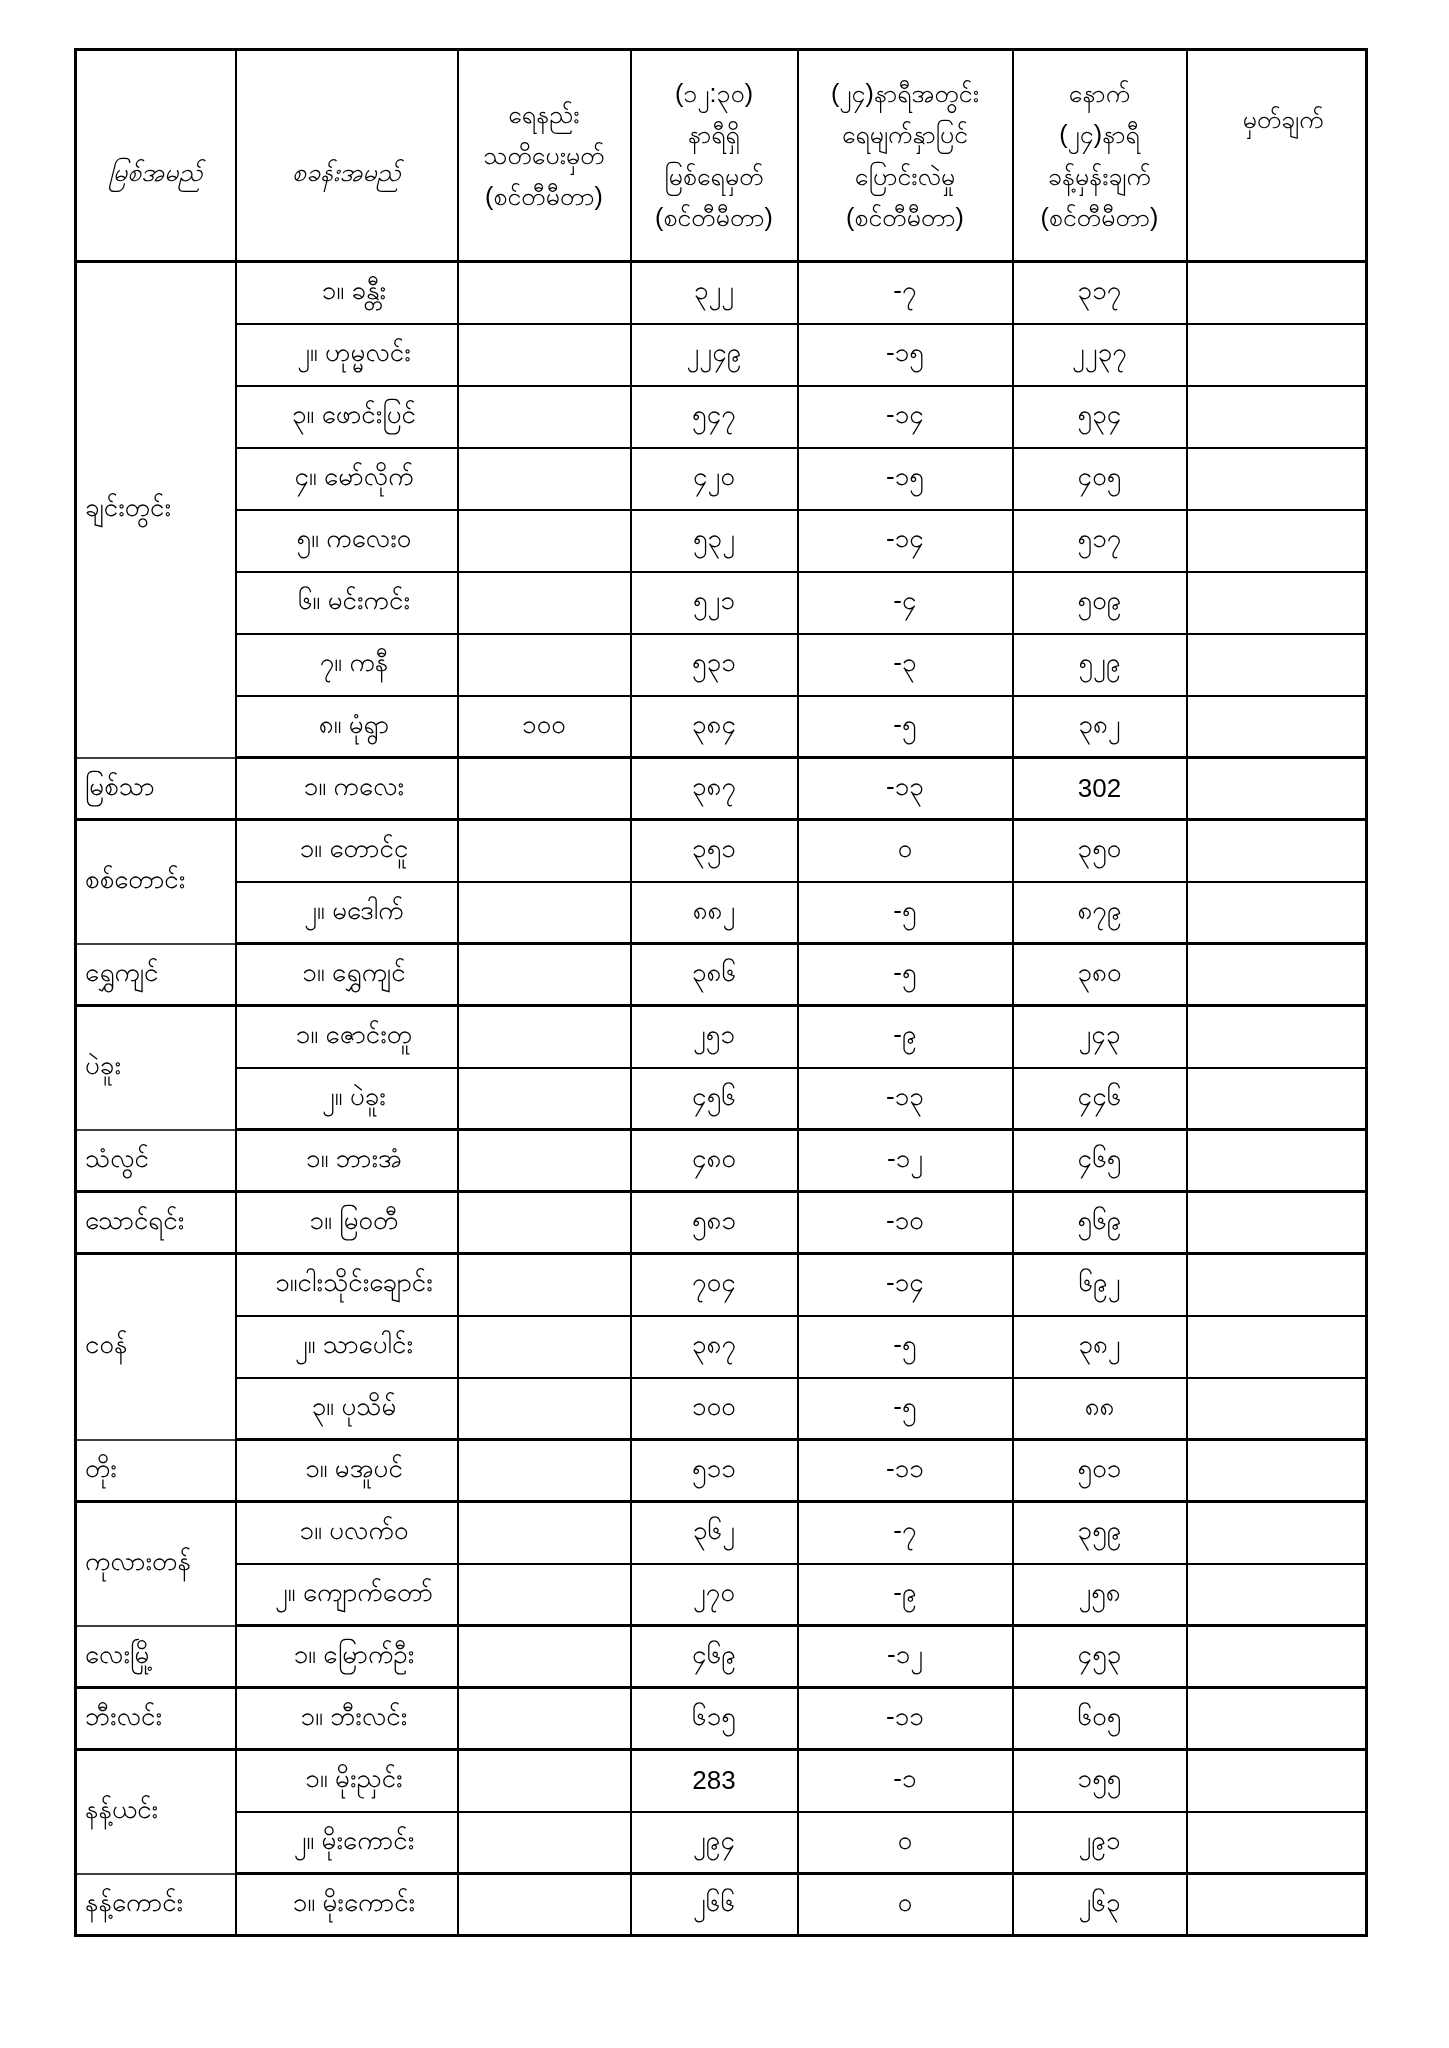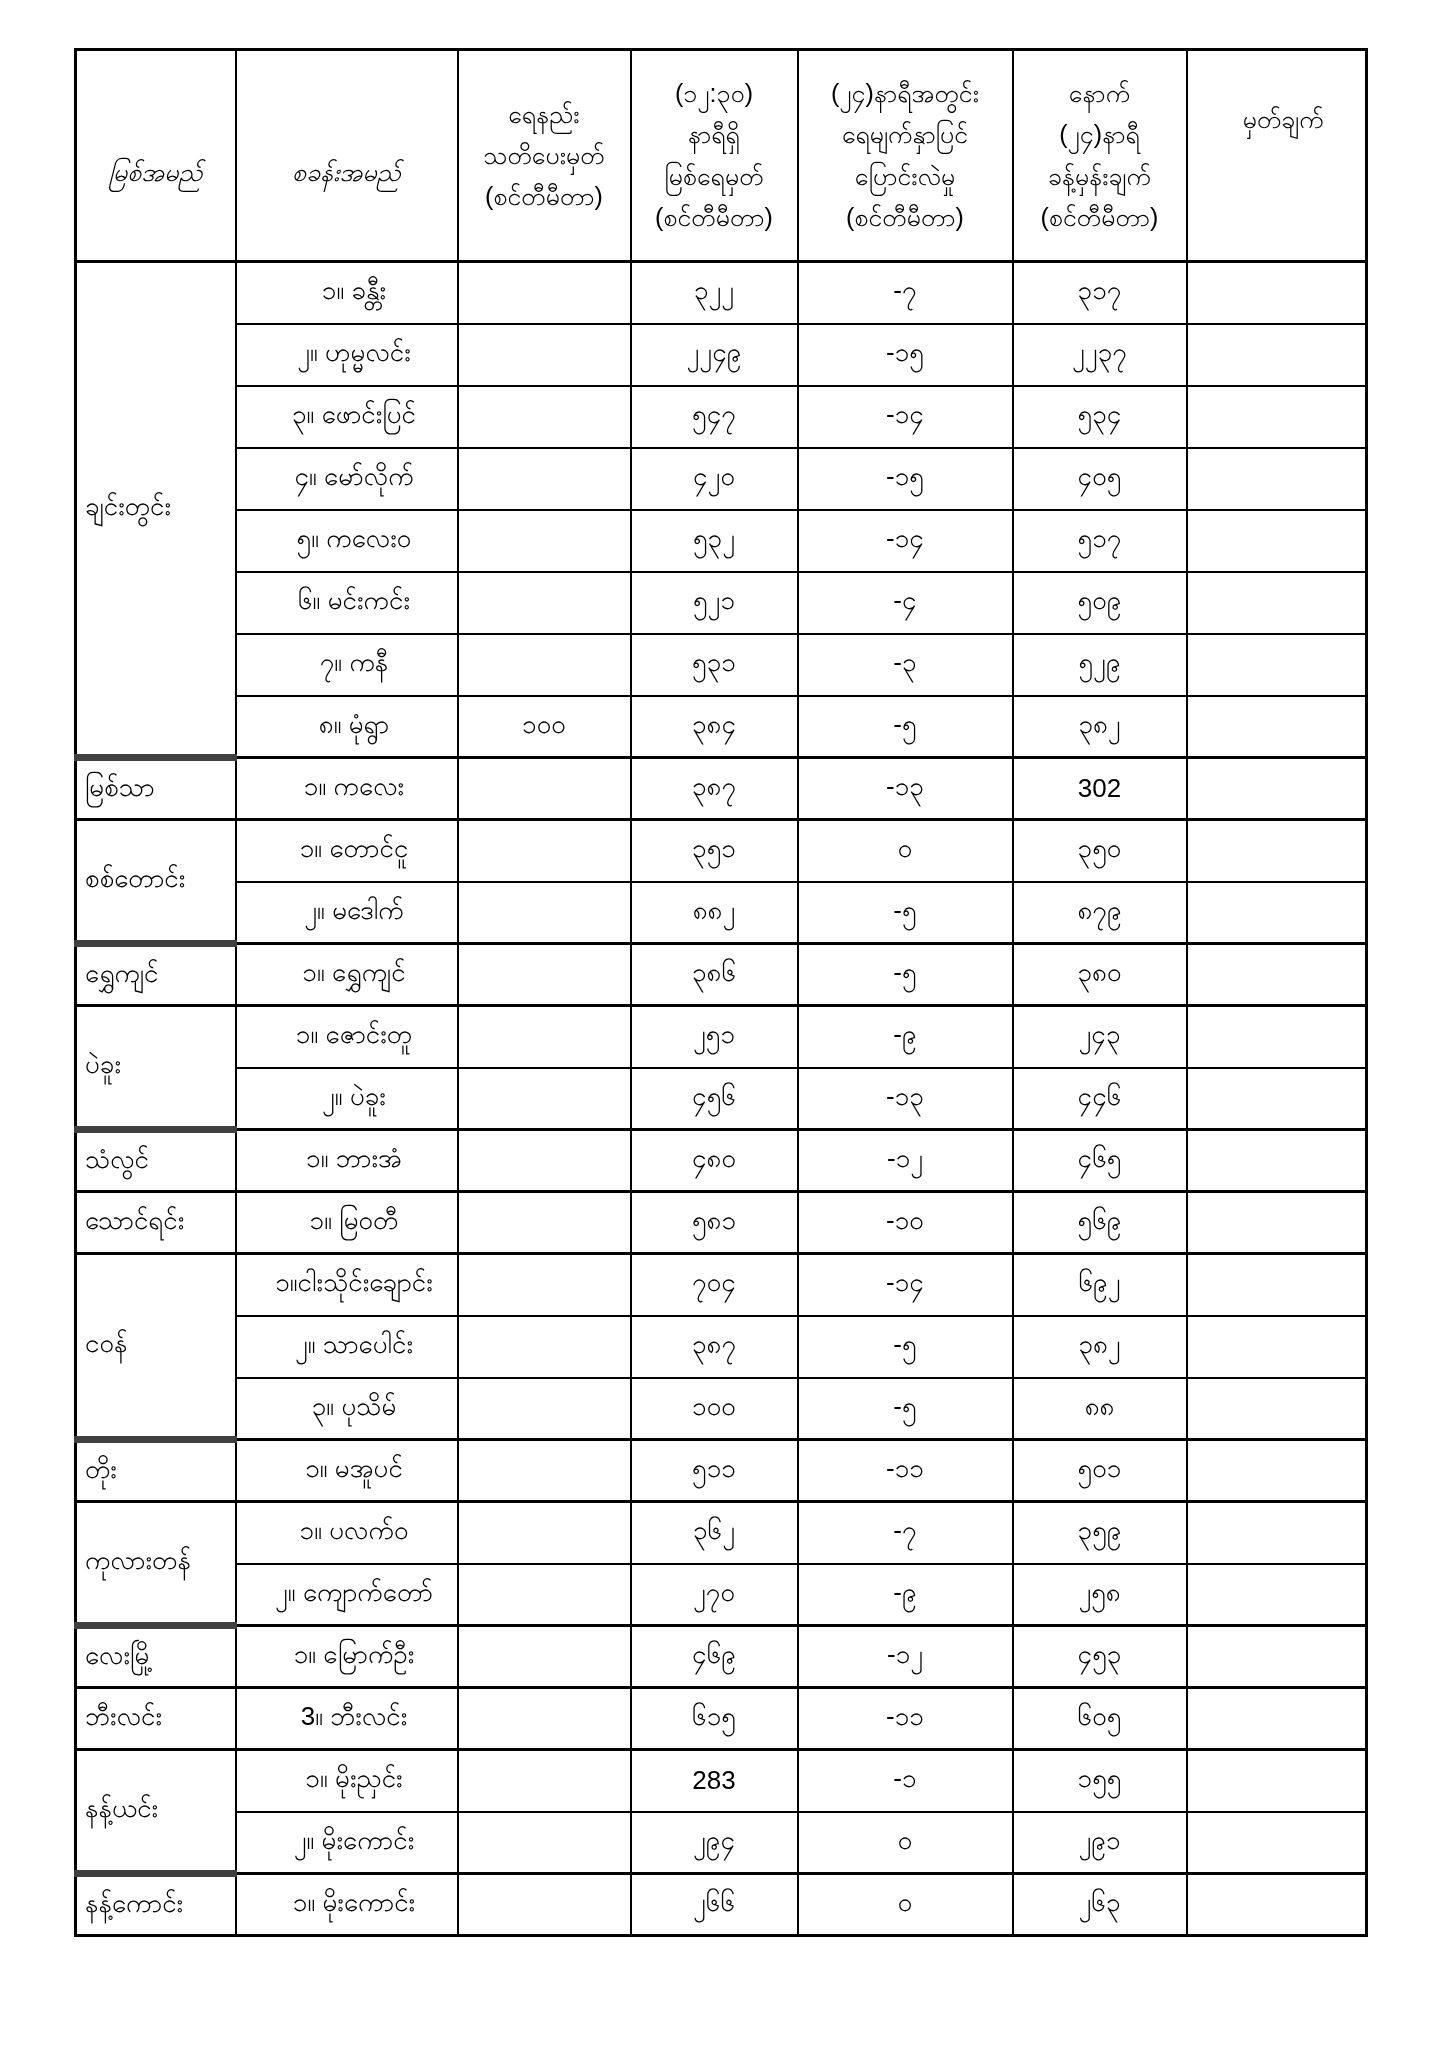--- a/index.html
+++ b/index.html
@@ -56,21 +56,21 @@
     height: 62px;
   }
   .river-table tbody td {
     font-size: 26px;
     white-space: nowrap;
   }
   td.c-river {
     text-align: left;
     padding-left: 8px;
     font-size: 25px;
-    border-bottom: 7px solid #404040;
+    border-bottom: 2px solid #404040;
   }
   td.c-station {
     text-align: center;
     padding-left: 16px;
     font-size: 25px;
   }
   td.c-num {
     text-align: center;
   }
   td.c-remark {
@@ -307,21 +307,21 @@
           <td rowspan="1" class="c-river">လေးမြို့</td>
           <td class="c-station">၁။ မြောက်ဦး</td>
           <td class="c-num"></td>
           <td class="c-num">၄၆၉</td>
           <td class="c-num">-၁၂</td>
           <td class="c-num">၄၅၃</td>
           <td class="c-remark"></td>
         </tr>
         <tr class="group-end">
           <td rowspan="1" class="c-river">ဘီးလင်း</td>
-          <td class="c-station">3။ ဘီးလင်း</td>
+          <td class="c-station">၁။ ဘီးလင်း</td>
           <td class="c-num"></td>
           <td class="c-num">၆၁၅</td>
           <td class="c-num">-၁၁</td>
           <td class="c-num">၆၀၅</td>
           <td class="c-remark"></td>
         </tr>
         <tr>
           <td rowspan="2" class="c-river">နန့်ယင်း</td>
           <td class="c-station">၁။ မိုးညှင်း</td>
           <td class="c-num"></td>

